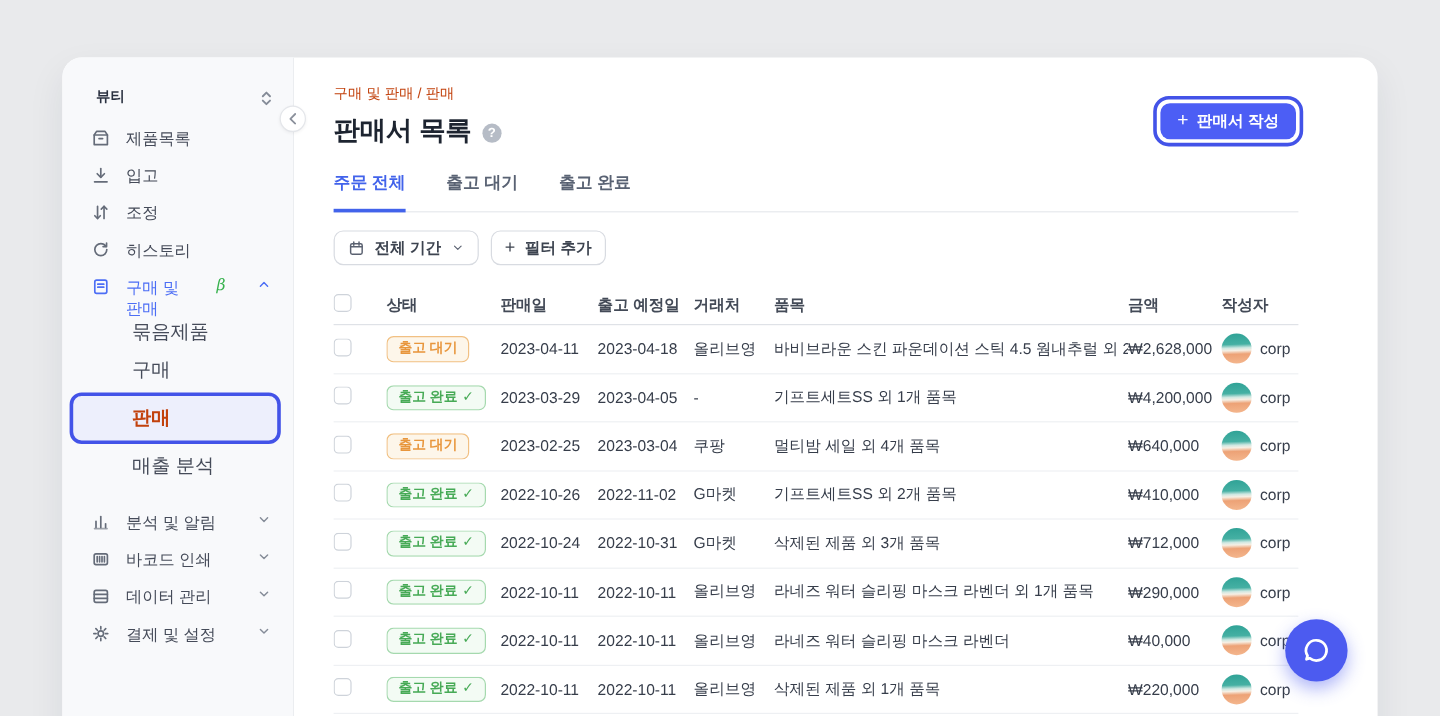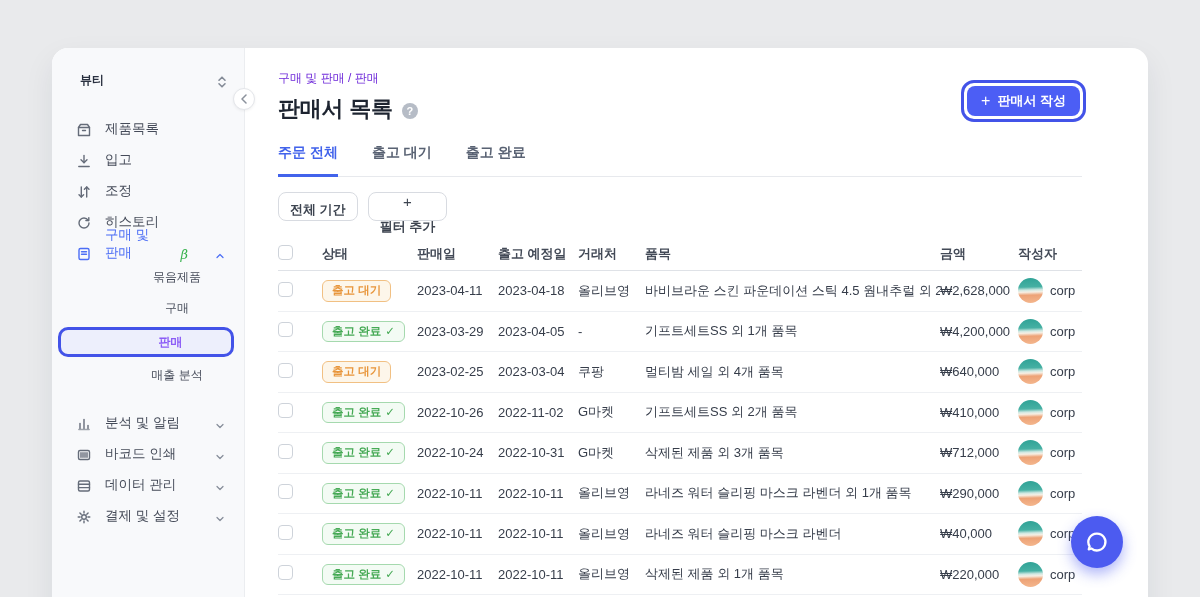--- a/index.html
+++ b/index.html
@@ -29,47 +29,47 @@
   .workspace-name { font-size:12px; font-weight:700; color:#2a3140; }
   .collapse-btn {
     position:absolute; right:-11px; top:40px; width:22px; height:22px;
     background:#fff; border:1px solid #e4e6ea; border-radius:50%;
     display:flex; align-items:center; justify-content:center;
     color:#8b919c; font-size:12px; z-index:6;
     box-shadow:0 1px 3px rgba(0,0,0,.06);
   }
   .side-list { margin-top:4px; }
   .side-item {
-    height:31px; display:flex; align-items:flex-end; gap:13px;
+    height:31px; display:flex; align-items:flex-start; gap:13px;
     padding:0 18px 0 24px; font-size:13.5px; color:#454b59; cursor:pointer;
   }
   .side-item .ic { width:16px; height:16px; display:flex; flex:0 0 16px; }
   .side-item svg { stroke:#656c79; fill:none; stroke-width:1.4; stroke-linecap:round; stroke-linejoin:round; }
   .side-item.blue { color:#4c6ef5; font-weight:400; }
   .side-item.blue svg { stroke:#4c6ef5; }
   .side-item .beta { color:#37b24d; font-style:italic; font-family:"DejaVu Serif",serif; font-size:13px; margin-left:2px; }
   .side-item .spacer { flex:1; }
   .chev { width:12px; height:12px; }
   .chev svg { stroke:#858c98; stroke-width:1.6; fill:none; stroke-linecap:round; stroke-linejoin:round; }
   .side-item.blue .chev svg { stroke:#4c6ef5; }
   .submenu { }
   .sub-item {
     height:31px; display:flex; align-items:center; padding-left:58px;
-    font-size:12px; color:#454b59; cursor:pointer;justify-content:center;
+    font-size:16px; color:#454b59; cursor:pointer;
   }
   .sub-item.active {
-    margin:3px 10px 3px 6px; height:30px;
+    margin:3px 10px 3px 6px; height:43px;
     border:3px solid #4353e8; border-radius:10px;
-    background:#edeffc; padding-left:49px; color:#8b5cf6; font-weight:600;
-  }
-  .side-group { margin-top:10px; }
+    background:#edeffc; padding-left:49px; color:#c2410c; font-weight:600;
+  }
+  .side-group { margin-top:23px; }
   
   .main { flex:1; position:relative; padding:22px 0 0 33px; }
   .content { width:804px; position:relative; }
-  .breadcrumb { font-size:12px; color:#6d28d9; }
+  .breadcrumb { font-size:12px; color:#c2410c; }
   .title-row { display:flex; align-items:center; gap:9px; margin-top:7px;text-align:right; }
   .page-title { font-size:22px; font-weight:800; color:#1d2430; letter-spacing:-.2px; }
   .help-icon {
     width:16px; height:16px; border-radius:50%; background:#b6bcc6;
     color:#fff; font-size:11px; font-weight:700;
     display:flex; align-items:center; justify-content:center; margin-top:3px;
   }
   .create-ring {
     position:absolute; top:10px; right:-4px;
     border:3px solid #4353e8; border-radius:13px; padding:3px; background:#fff;
@@ -84,21 +84,21 @@
   .tabs { display:flex; gap:34px; margin-top:20px; border-bottom:1px solid #e7e9ed; }
   .tab {
     font-size:14px; font-weight:600; color:#596273; padding-bottom:12px;
     cursor:pointer; border-bottom:3px solid transparent; margin-bottom:-1px;
   }
   .tab.active { color:#4263eb; border-bottom-color:#4263eb; }
   .filter-row { display:flex; gap:10px; margin-top:15px; }
   .filter-btn {
     height:29px; background:#fff; border:1px solid #d8dbe1; border-radius:8px;
     display:flex; align-items:center; gap:8px; padding:0 11px;
-    font-size:13px; color:#3d4450; font-weight:600; cursor:pointer; font-family:inherit;flex-direction:column;
+    font-size:13px; color:#3d4450; font-weight:600; cursor:pointer; font-family:inherit;
   }
   .filter-btn svg { stroke:#5a6170; fill:none; stroke-width:1.4; stroke-linecap:round; stroke-linejoin:round; }
   .filter-btn .plus { font-size:15px; font-weight:400; color:#3d4450; }
   
   .table { margin-top:16px; }
   .trow {
     display:grid; grid-template-columns:44px 95px 81px 80px 67px 1fr 78px 64px;
     align-items:center;
   }
   .thead { height:34px; border-bottom:1px solid #dfe2e7; }

